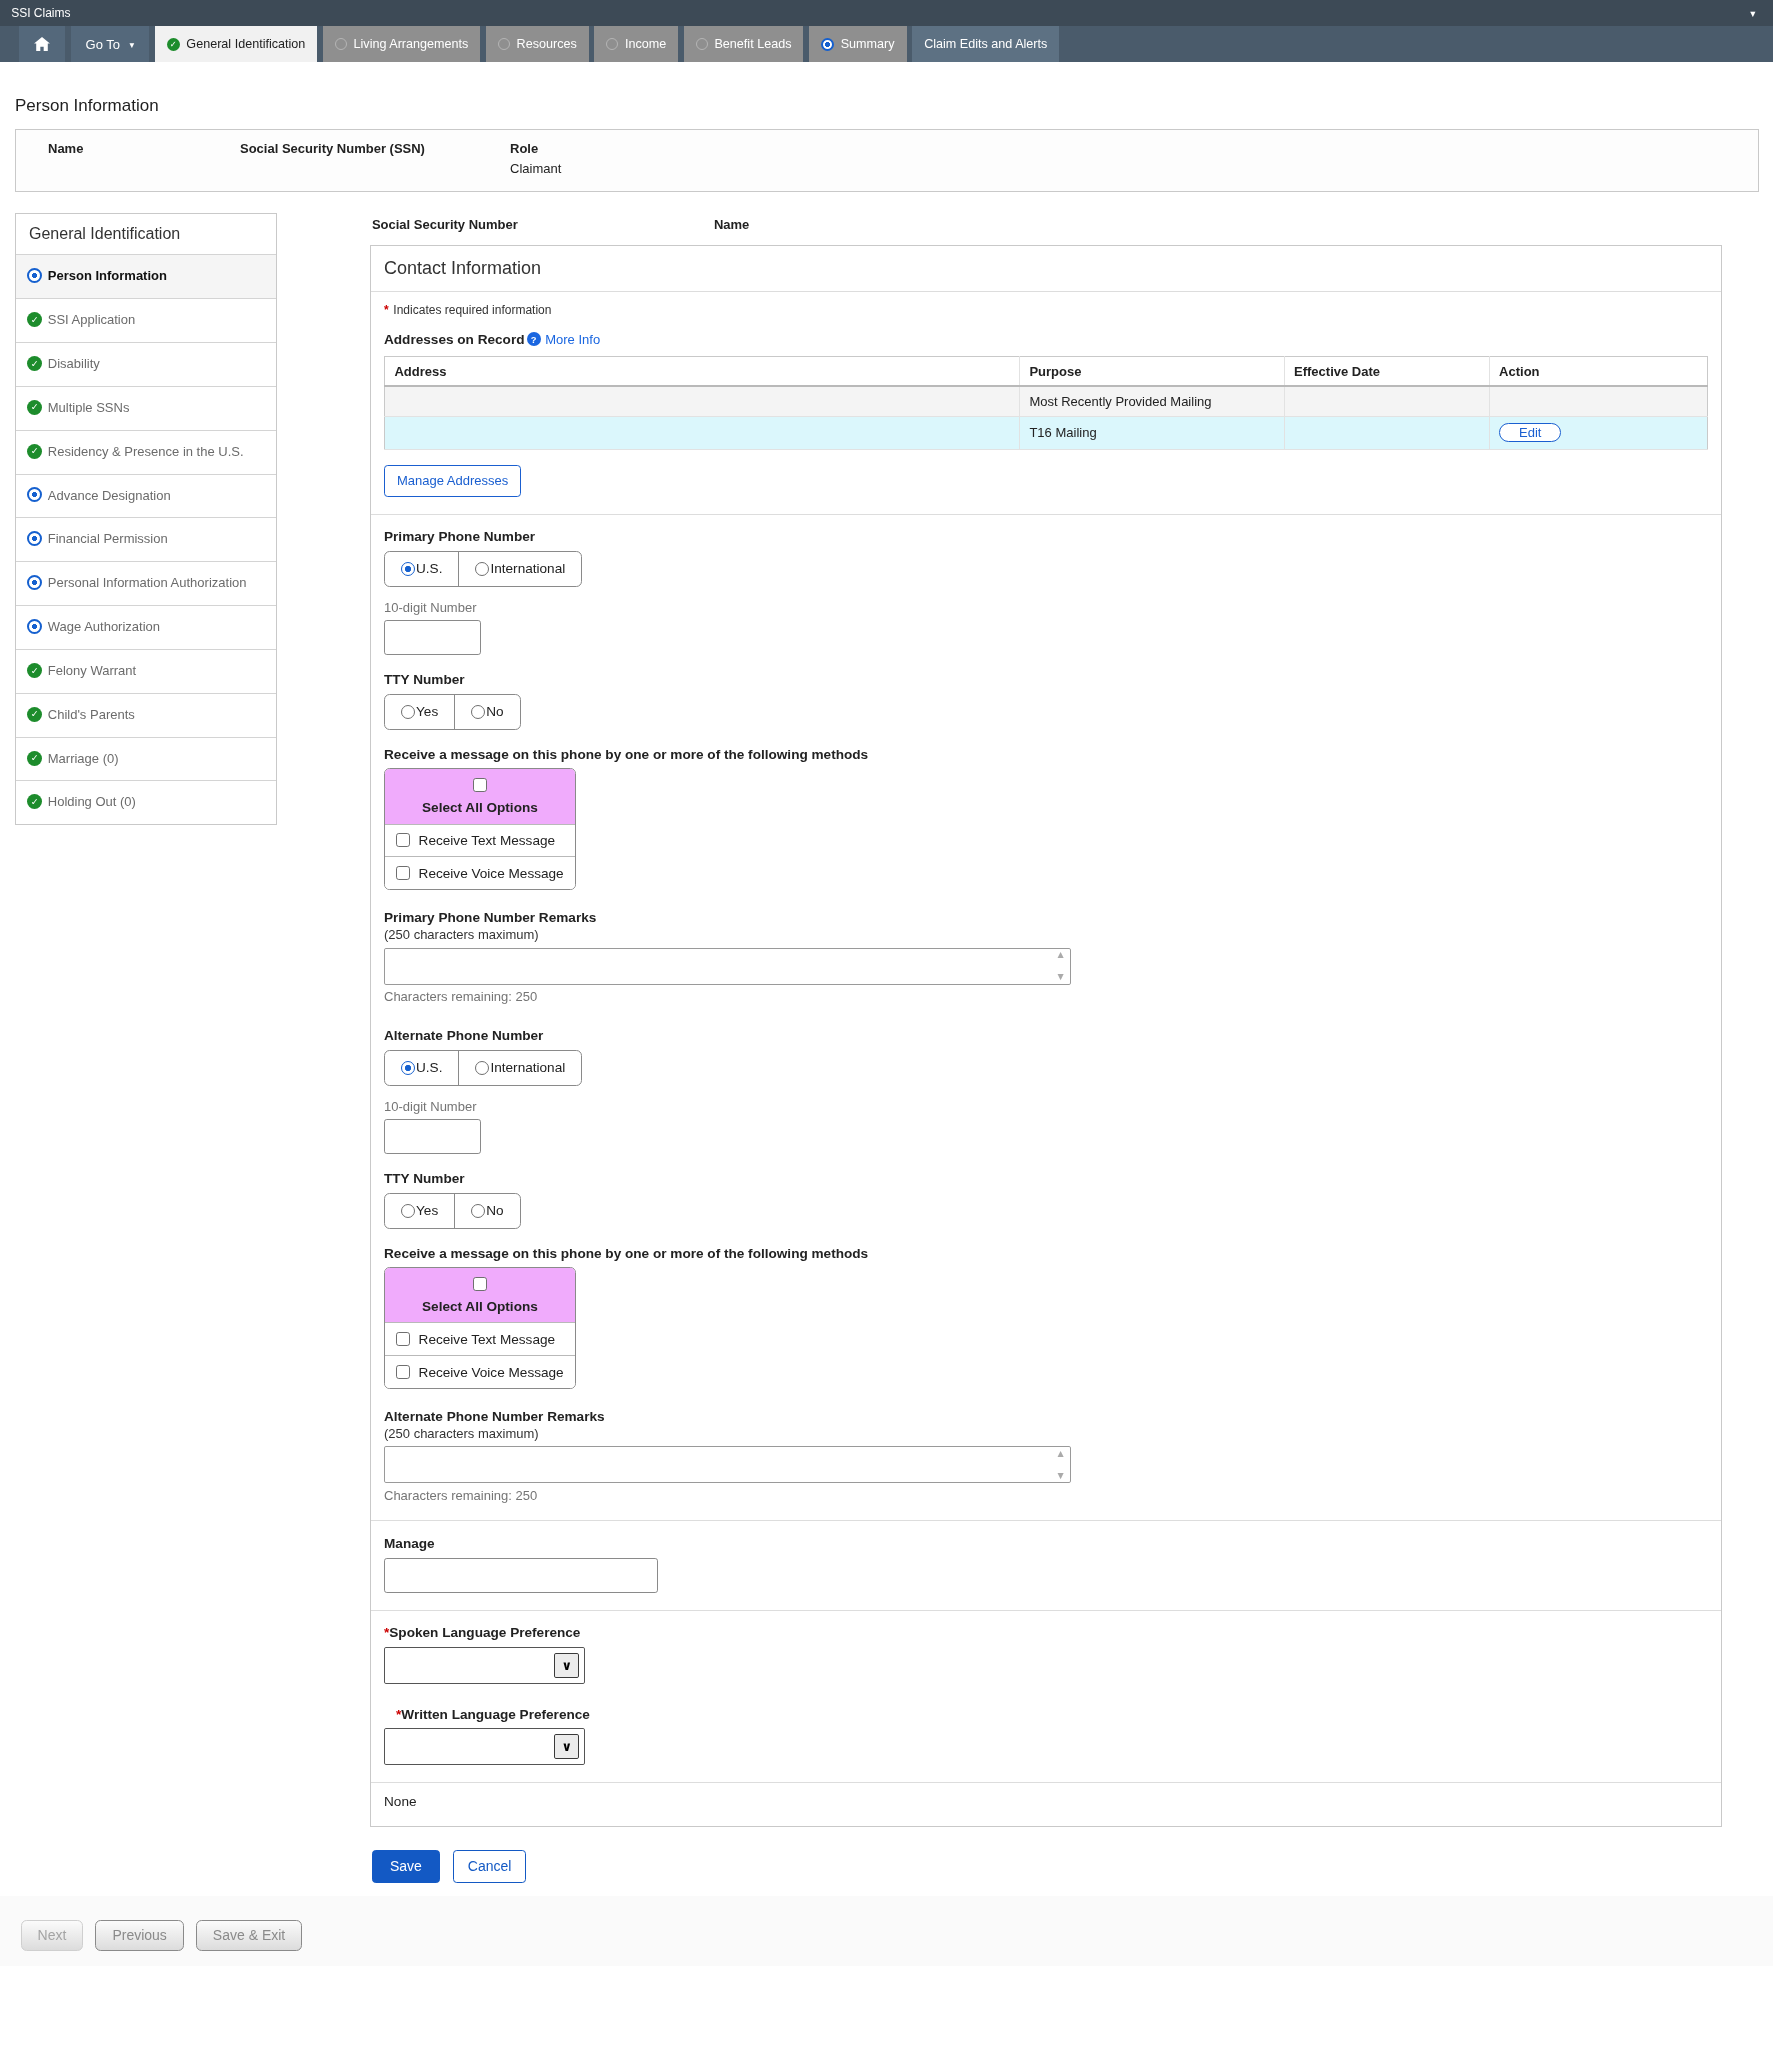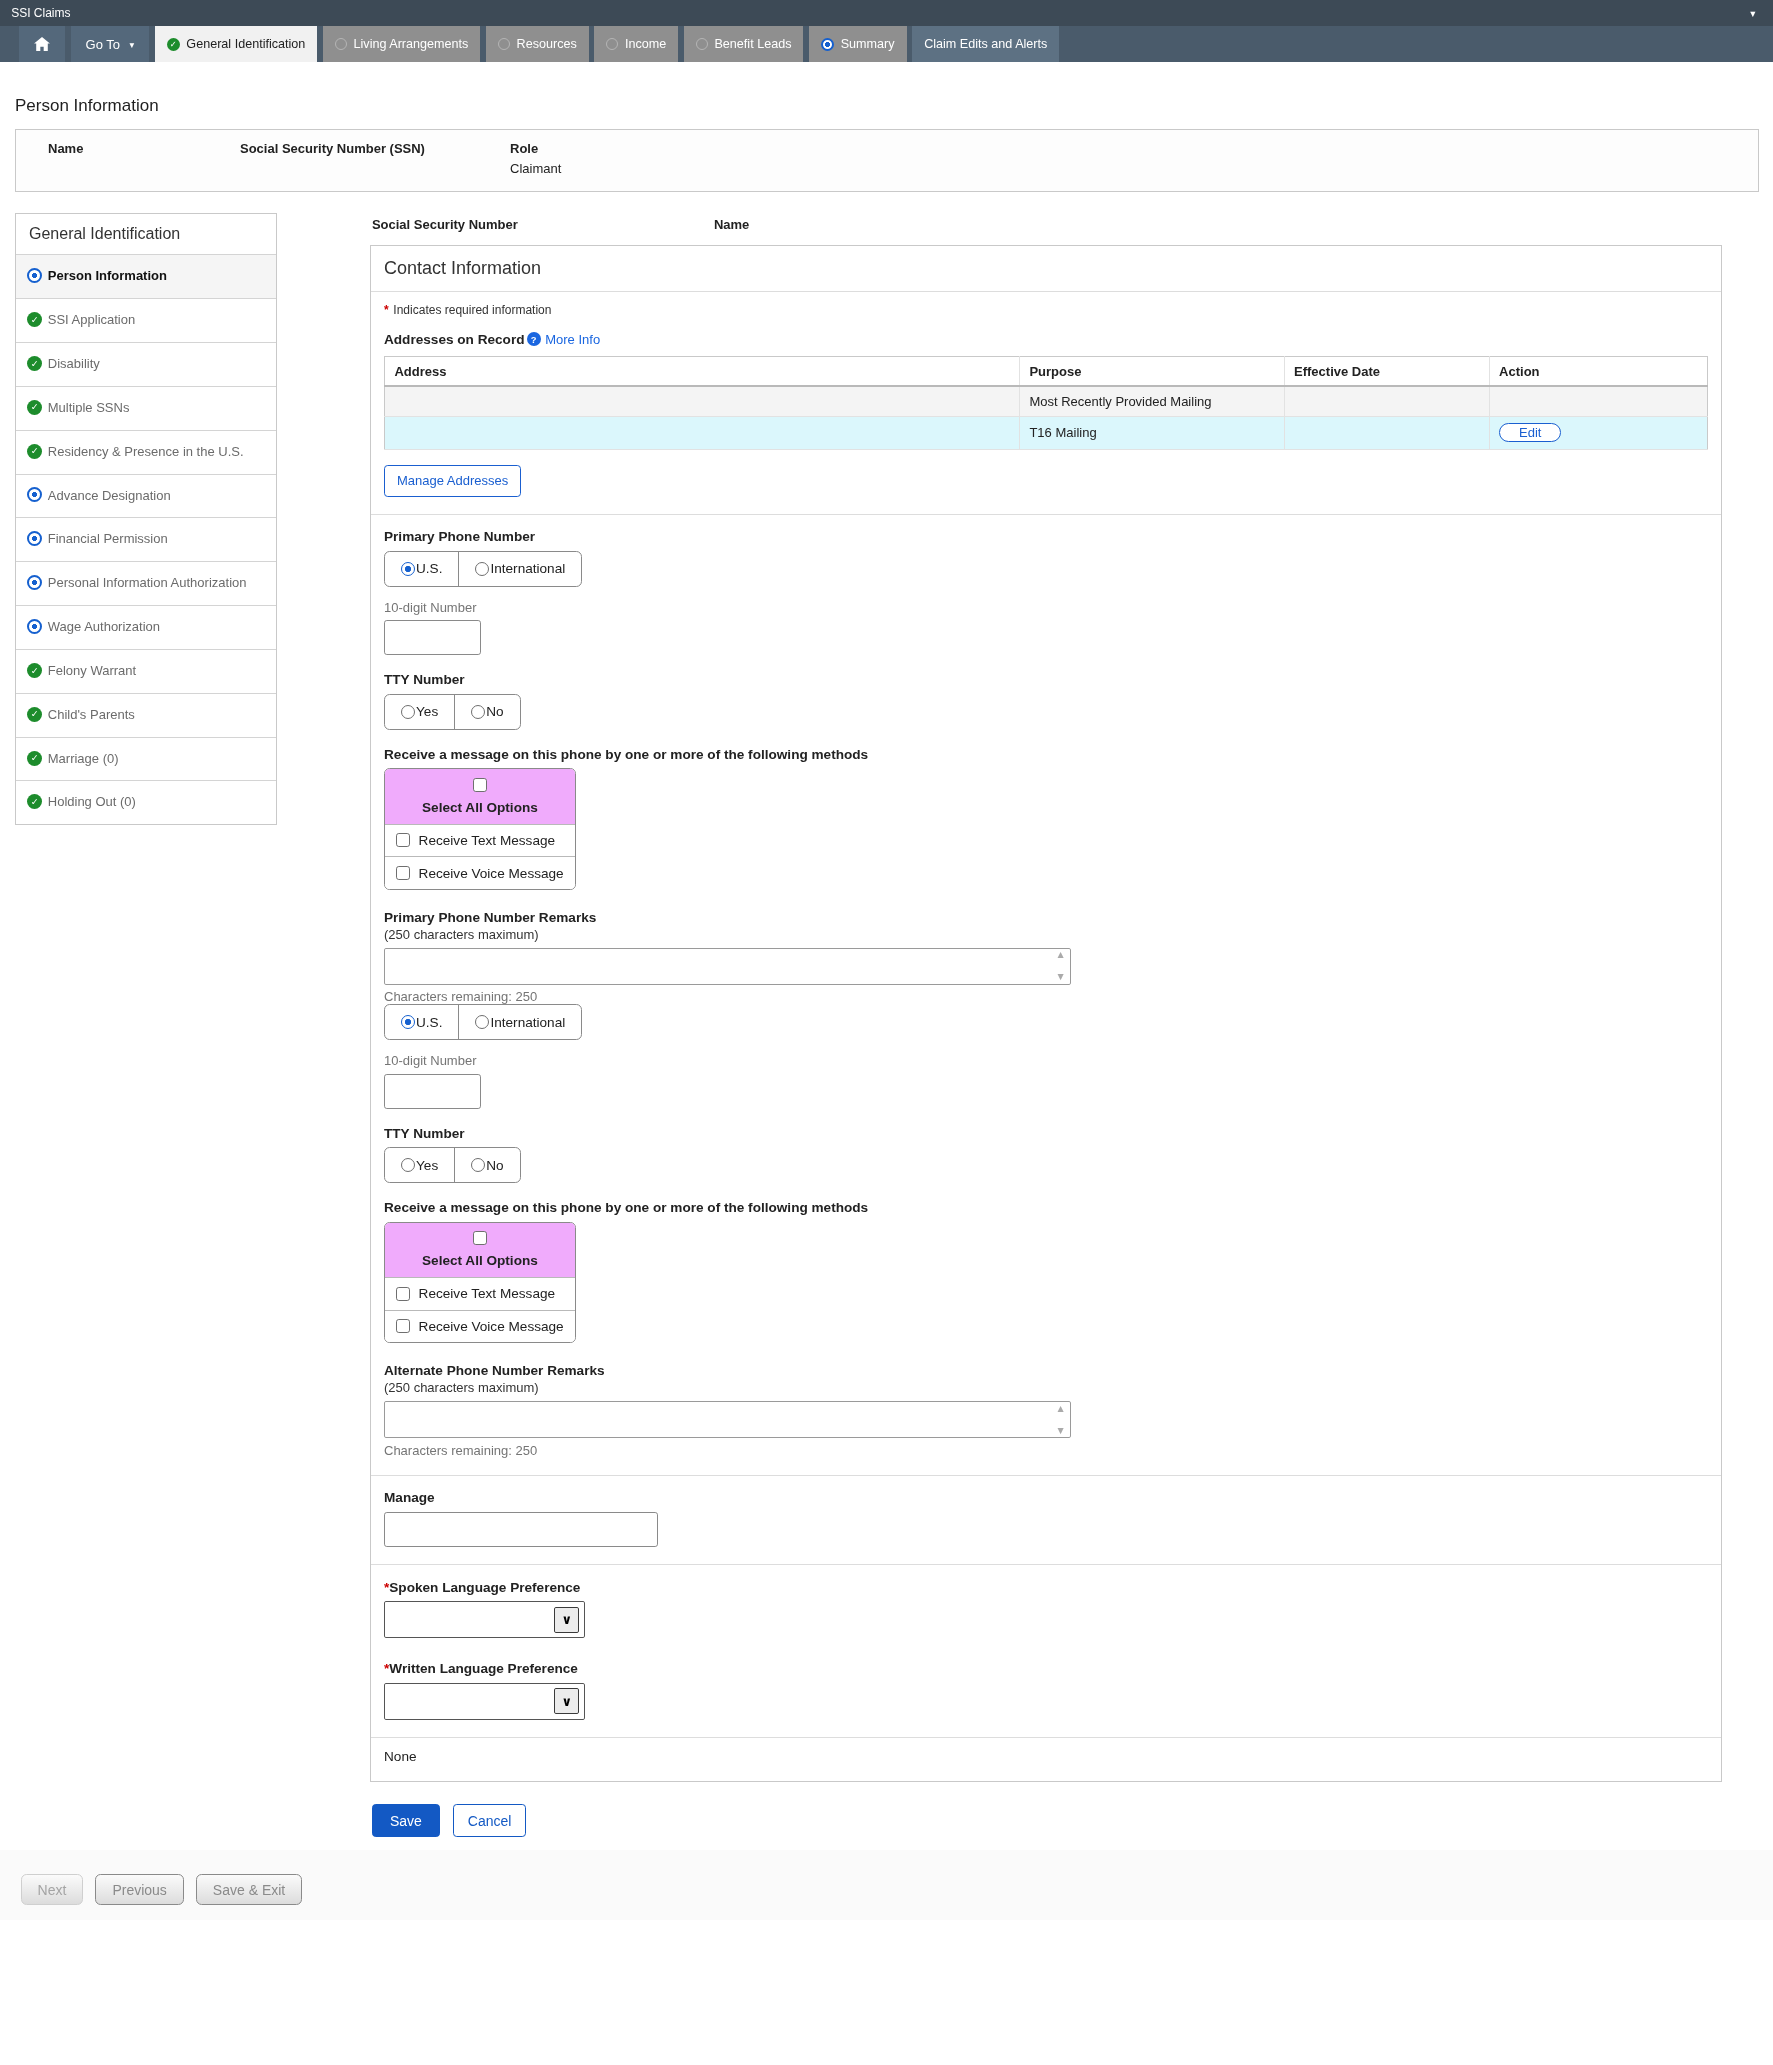--- a/index.html
+++ b/index.html
@@ -434,20 +434,21 @@
           <div class="ta-wrap">
             <textarea style=""></textarea>
             <div class="ta-scroll">
               <span>▲</span>
               <span>▼</span>
             </div>
           </div>
           <div class="chars">Characters remaining: 250</div>
 
           
+          <div class="f-label" style="margin-top:24px;">Alternate Phone Number</div>
           <div class="seg">
             <div class="seg-cell">
               <span class="radio checked"></span>
               <span>U.S.</span>
             </div>
             <div class="seg-cell">
               <span class="radio"></span>
               <span>International</span>
             </div>
           </div>
@@ -502,21 +503,21 @@
 
         <div class="section">
           <div class="f-label first">
             <span class="req-star">*</span><span>Spoken Language Preference</span>
           </div>
           <div class="select">
             <span></span>
             <span class="arrow">∨</span>
           </div>
 
-          <div class="f-label" style="margin-top:22.5px;">
+          <div class="f-label" style="margin-top:22.5px;margin-left:12px;">
             <span class="req-star">*</span><span>Written Language Preference</span>
           </div>
           <div class="select">
             <span></span>
             <span class="arrow">∨</span>
           </div>
         </div>
 
         <div class="section">
           <div class="notice-value">None</div>

